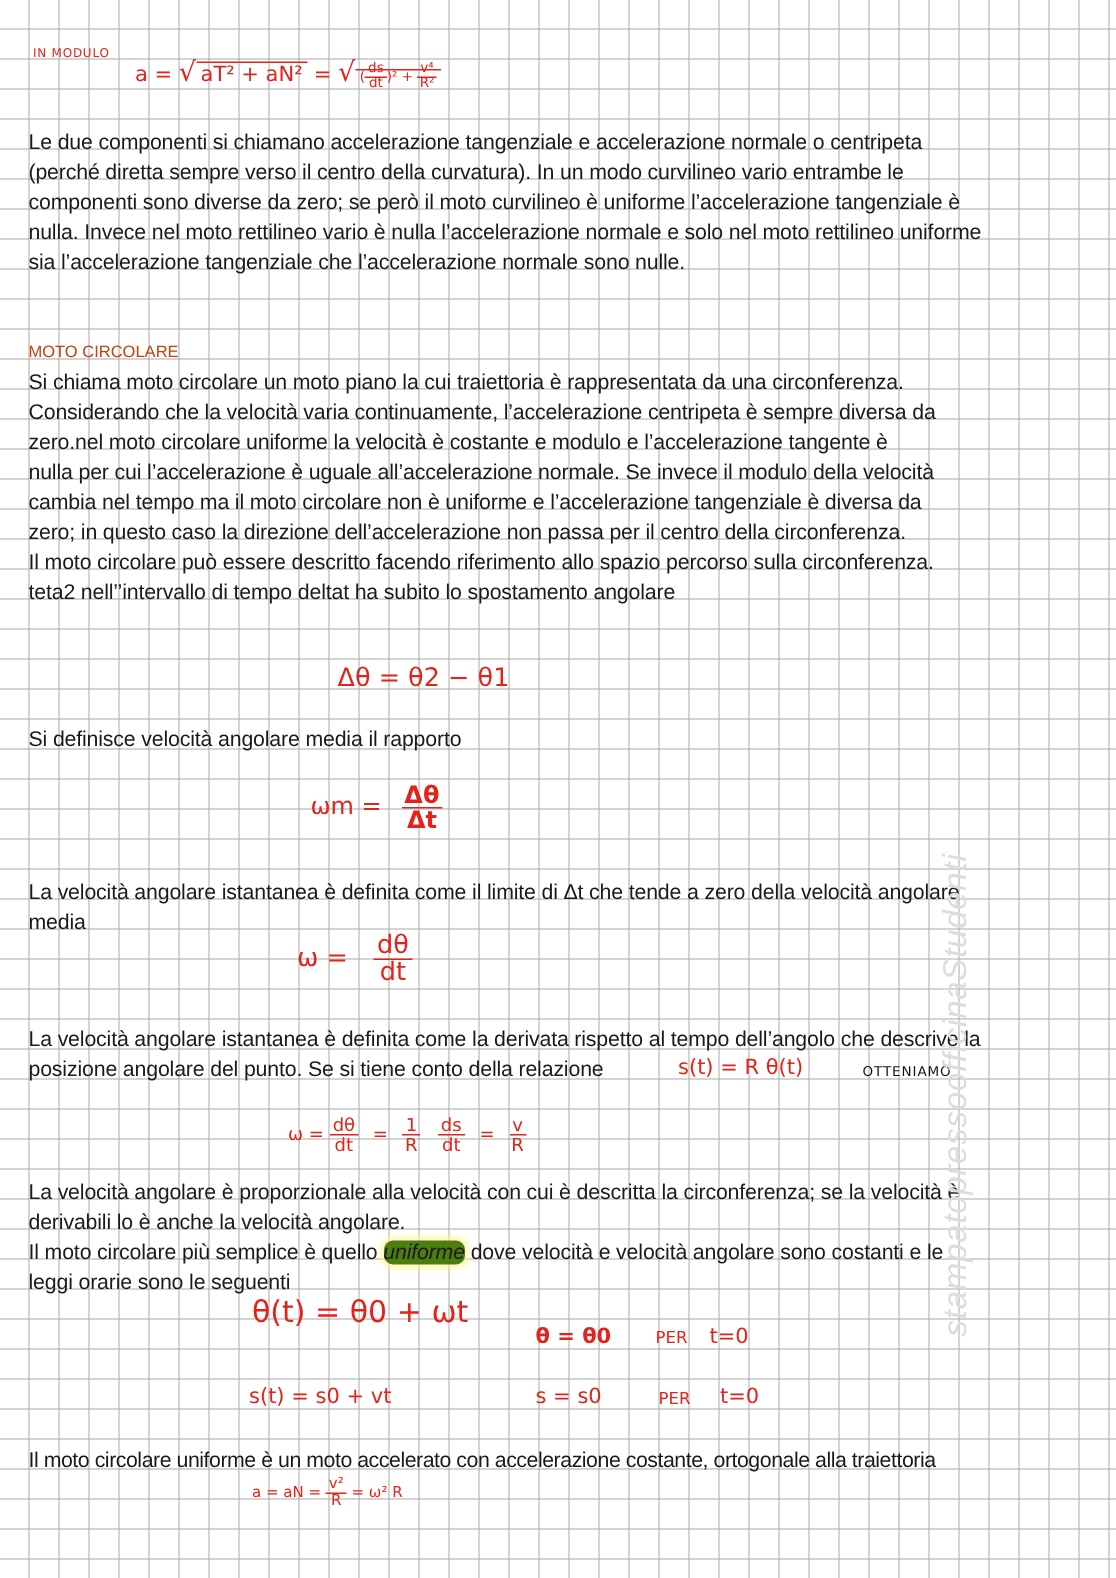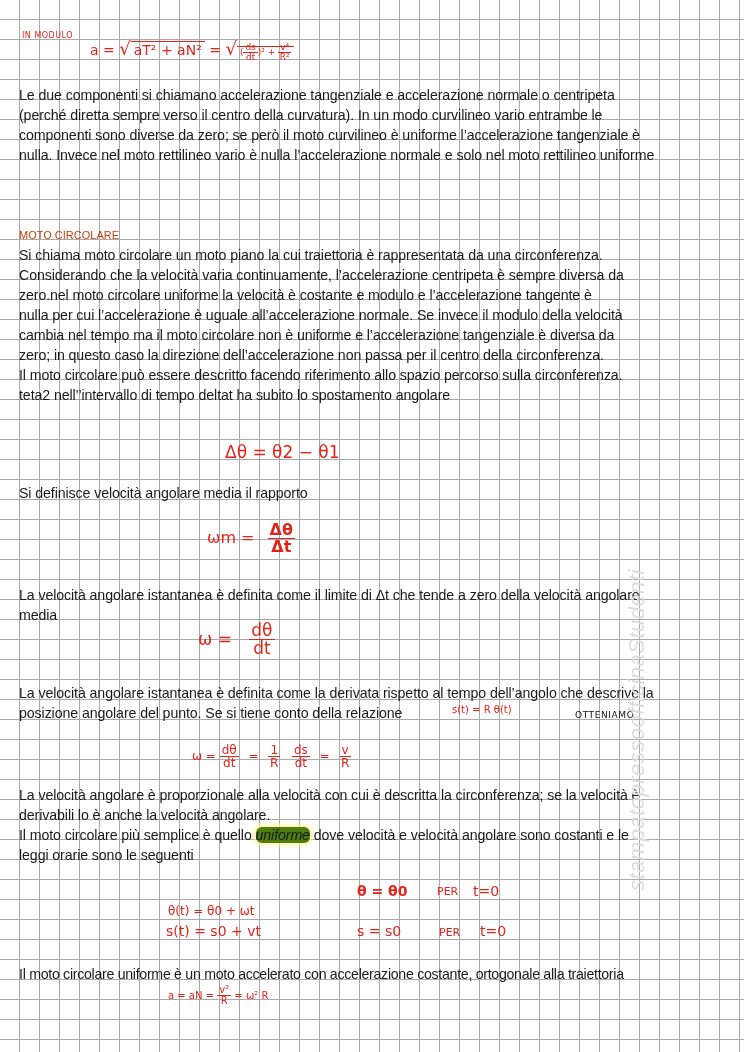--- a/index.html
+++ b/index.html
@@ -46,20 +46,21 @@
         <span class="num">v⁴</span>
         <span>R²</span>
       </span></span>
 </div>
 
 <div class="abs txt" style="left:19px;top:85px;">
   <div>Le due componenti si chiamano accelerazione tangenziale e accelerazione normale o centripeta</div>
   <div>(perché diretta sempre verso il centro della curvatura). In un modo curvilineo vario entrambe le</div>
   <div>componenti sono diverse da zero; se però il moto curvilineo è uniforme l’accelerazione tangenziale è</div>
   <div>nulla. Invece nel moto rettilineo vario è nulla l’accelerazione normale e solo nel moto rettilineo uniforme</div>
+  <div>sia l’accelerazione tangenziale che l’accelerazione normale sono nulle.</div>
 </div>
 
 <div class="abs heading" style="left:19px;top:225px;">MOTO CIRCOLARE</div>
 <div class="abs txt" style="left:19px;top:245px;">
   <div>Si chiama moto circolare un moto piano la cui traiettoria è rappresentata da una circonferenza.</div>
   <div>Considerando che la velocità varia continuamente, l’accelerazione centripeta è sempre diversa da</div>
   <div>zero.nel moto circolare uniforme la velocità è costante e modulo e l’accelerazione tangente è</div>
   <div>nulla per cui l’accelerazione è uguale all’accelerazione normale. Se invece il modulo della velocità</div>
   <div>cambia nel tempo ma il moto circolare non è uniforme e l’accelerazione tangenziale è diversa da</div>
   <div>zero; in questo caso la direzione dell’accelerazione non passa per il centro della circonferenza.</div>
@@ -89,21 +90,21 @@
   <span class="frac" style="margin-left:12px;">
       <span class="num">dθ</span>
       <span>dt</span>
     </span>
 </div>
 
 <div class="abs txt" style="left:19px;top:683px;">
   <div>La velocità angolare istantanea è definita come la derivata rispetto al tempo dell’angolo che descrive la</div>
   <div>posizione angolare del punto. Se si tiene conto della relazione</div>
 </div>
-<div class="abs hand" style="left:452px;top:704px;font-size:10px;">s(t) = R θ(t)</div>
+<div class="abs hand" style="left:452px;top:704px;font-size:14px;">s(t) = R θ(t)</div>
 <div class="abs black-hand" style="left:575px;top:710px;">OTTENIAMO</div>
 
 <div class="abs hand" style="left:192px;top:744px;font-size:12px;">
   <span>ω =</span>
   <span class="frac">
       <span class="num">dθ</span>
       <span>dt</span>
     </span>
   <span style="margin:0 6px;">=</span>
   <span class="frac">
@@ -121,21 +122,21 @@
     </span>
 </div>
 
 <div class="abs txt" style="left:19px;top:785px;">
   <div>La velocità angolare è proporzionale alla velocità con cui è descritta la circonferenza; se la velocità è</div>
   <div>derivabili lo è anche la velocità angolare.</div>
   <div><span>Il moto circolare più semplice è quello </span><span class="hl">uniforme</span><span> dove velocità e velocità angolare sono costanti e le</span></div>
   <div>leggi orarie sono le seguenti</div>
 </div>
 
-<div class="abs hand" style="left:168px;top:904px;font-size:12px;">θ(t) = θ0 + ωt</div>
+<div class="abs hand" style="left:168px;top:862px;font-size:20px;">θ(t) = θ0 + ωt</div>
 <div class="abs hand" style="left:357px;top:883px;font-size:14px;font-weight:bold;">θ = θ0</div>
 <div class="abs hand" style="left:437px;top:885px;font-size:11px;">PER</div>
 <div class="abs hand" style="left:473px;top:883px;font-size:14px;">t=0</div>
 
 <div class="abs hand" style="left:166px;top:923px;font-size:14px;">s(t) = s0 + vt</div>
 <div class="abs hand" style="left:357px;top:923px;font-size:14px;">s = s0</div>
 <div class="abs hand" style="left:439px;top:926px;font-size:11px;">PER</div>
 <div class="abs hand" style="left:480px;top:923px;font-size:14px;">t=0</div>
 
 <div class="abs txt" style="left:19px;top:964px;letter-spacing:-0.3px;">Il moto circolare uniforme è un moto accelerato con accelerazione costante, ortogonale alla traiettoria</div>

